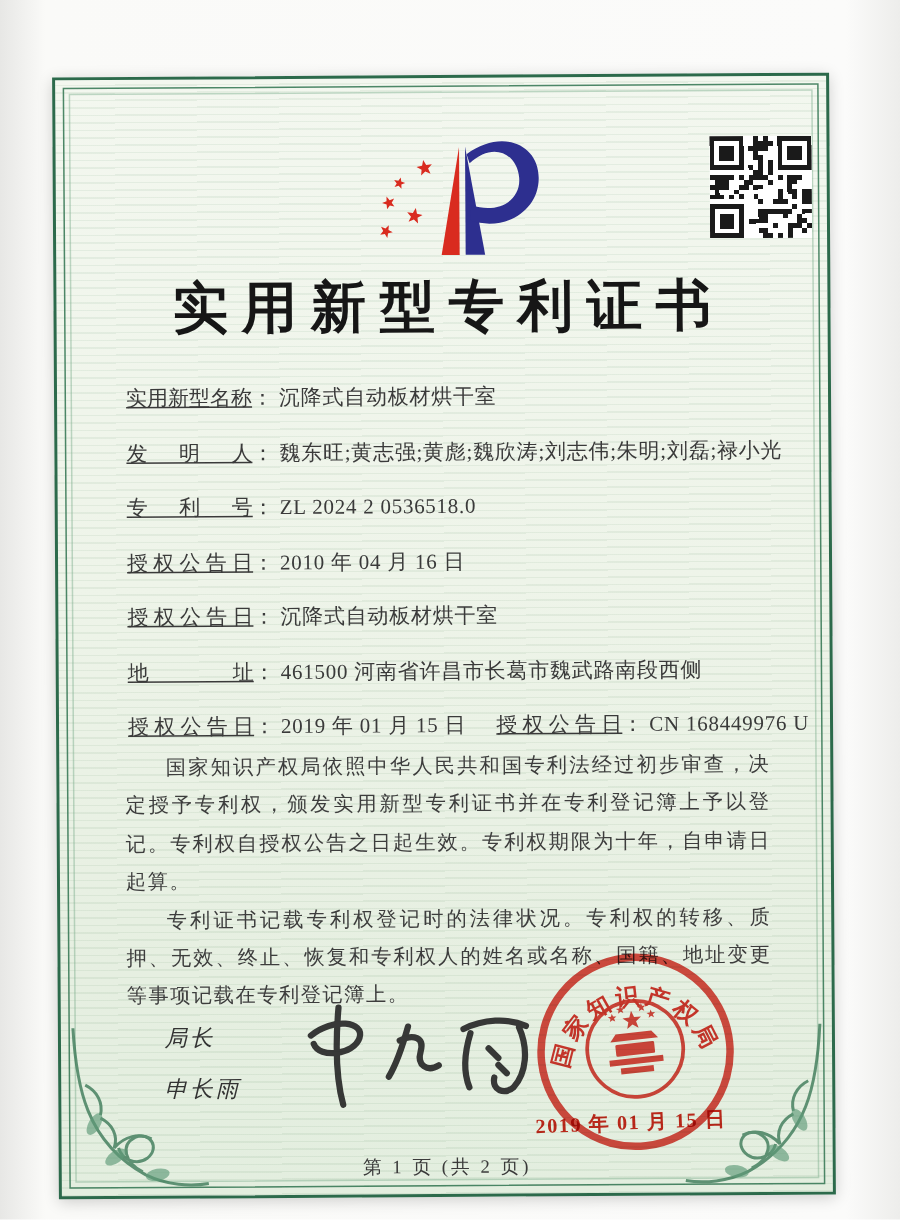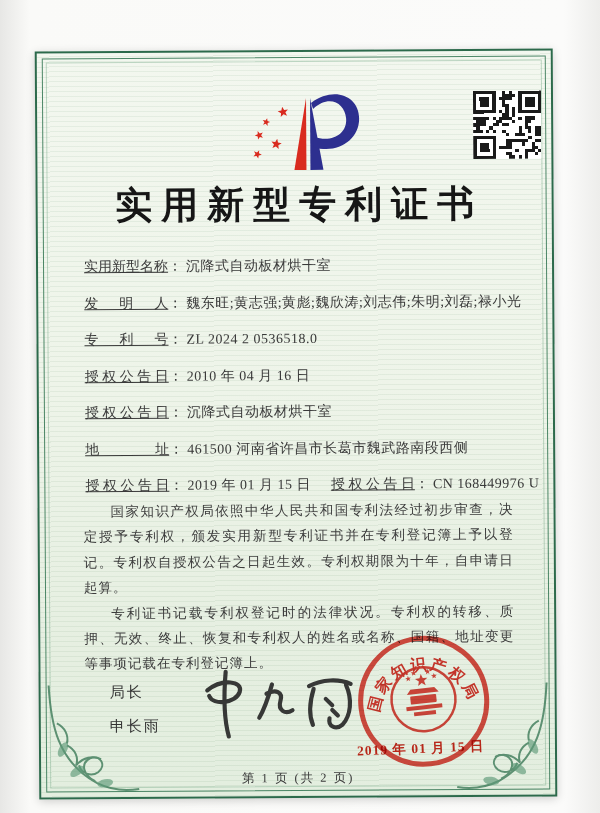--- a/index.html
+++ b/index.html
@@ -48,21 +48,21 @@
     vertical-align:top;
     text-decoration:underline;
   }
   .colon{display:inline-block;margin-right:4px;}
   .fvalue{letter-spacing:.5px;}
   .pair{display:inline-block;}
   .pair1{width:242px;}
   .paras{position:absolute;left:44px;right:40px;top:446px;font-size:13.5px;color:#3d3d3d;}
   .paras p{margin:0;text-indent:2em;line-height:1.88;text-align:justify;letter-spacing:1px;}
   .sig-labels{position:absolute;left:69px;top:630px;font-size:15px;color:#333;letter-spacing:2px;}
-  .sig-labels div{margin-bottom:15px;}
+  .sig-labels div{margin-bottom:15px;font-style:italic;}
   .signature-svg{position:absolute;left:150px;top:608px;width:185px;height:92px;}
   .seal-wrap{position:absolute;left:313px;top:580px;width:140px;height:140px;transform:rotate(-6deg);opacity:.93;mix-blend-mode:multiply;}
   .seal-date{
     position:absolute;left:316px;top:688px;width:160px;
     color:#cf2a1d;font-size:13.5px;font-weight:600;letter-spacing:1px;
     transform:rotate(-2deg);mix-blend-mode:multiply;
   }
   .footer{
     position:absolute;left:0;right:0;bottom:9px;text-align:center;
     font-size:12.5px;color:#3a3a3a;letter-spacing:2px;

